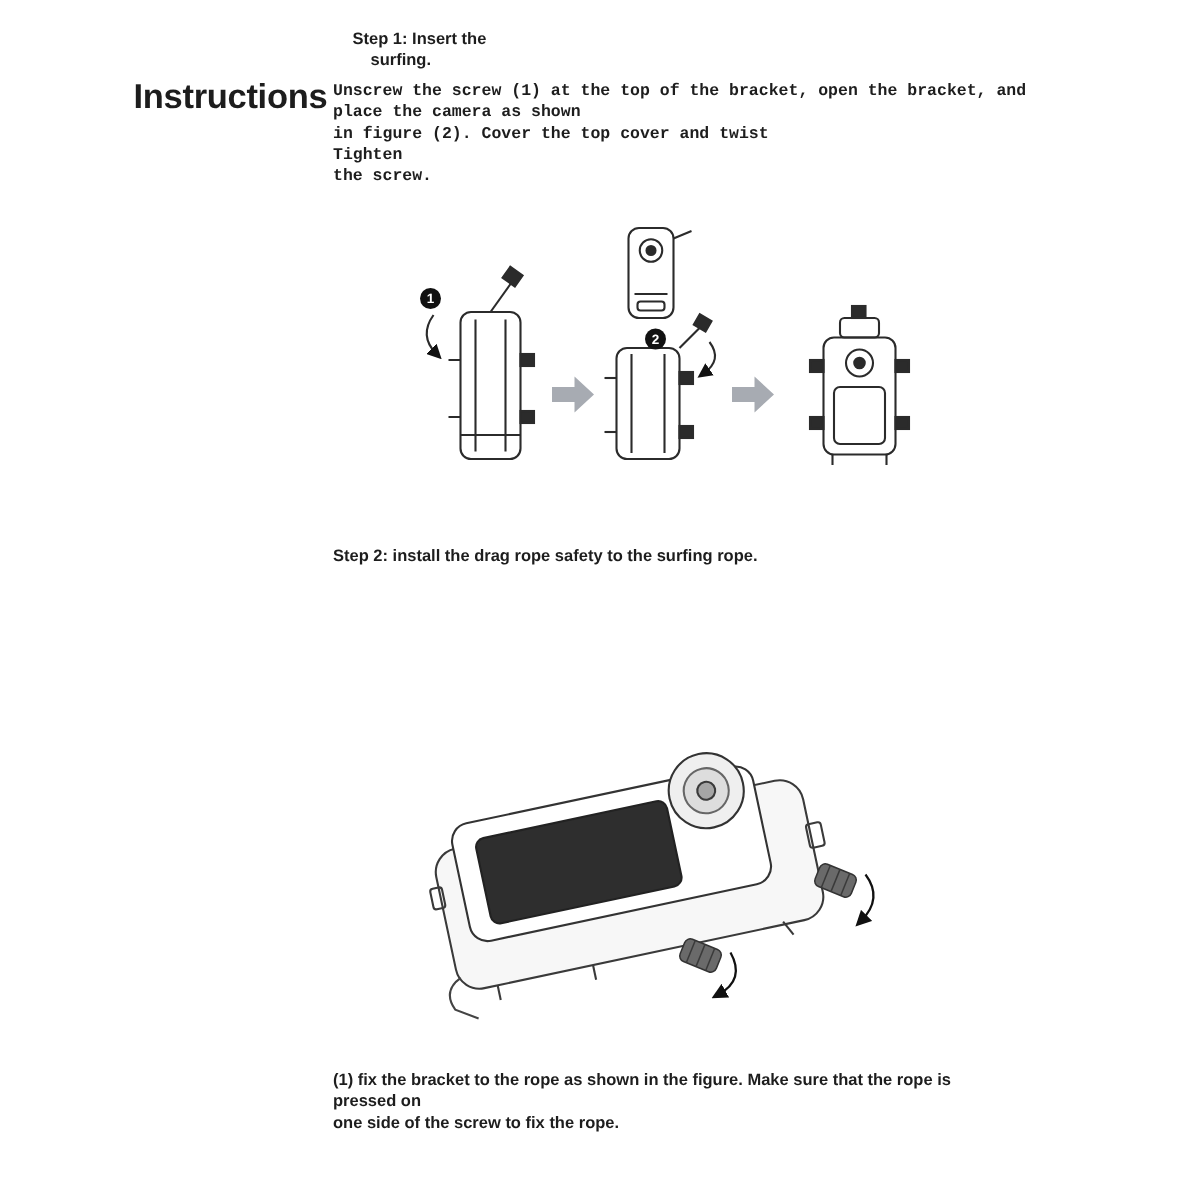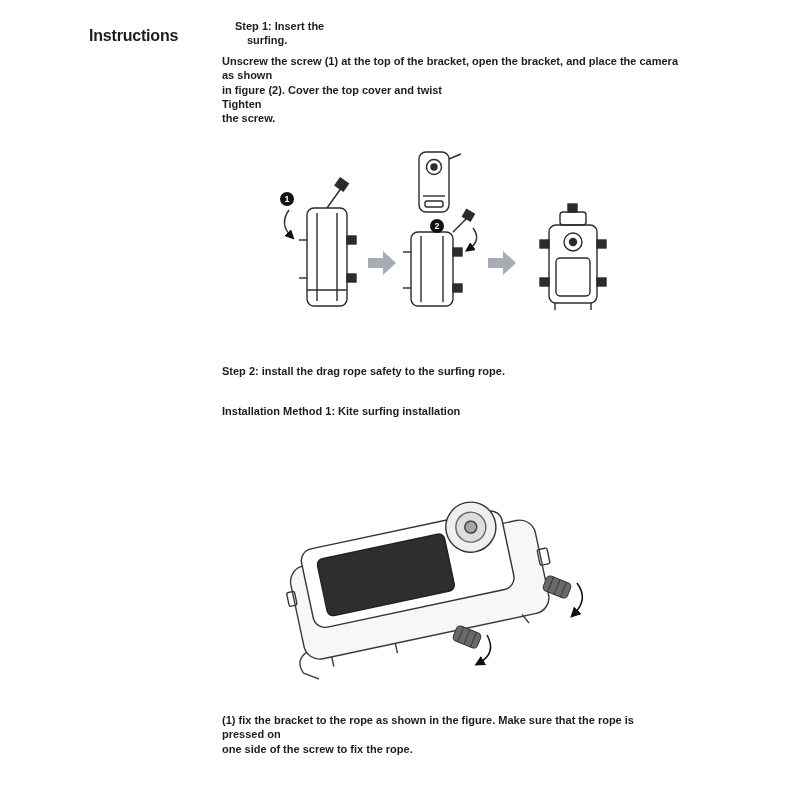--- a/index.html
+++ b/index.html
@@ -1,41 +1,41 @@
 <!DOCTYPE html>
 <html><head>
 <meta charset="utf-8">
 <style>
   * { margin:0; padding:0; box-sizing:border-box; }
   html,body { background:#ffffff; }
   body { font-family:"Liberation Sans", sans-serif; color:#1d1d1d; }
   .page { position:relative; width:800px; height:800px; background:#fff; overflow:hidden; }
   .abs { position:absolute; }
-  .title { font-size:16px; font-weight:800; letter-spacing:-0.2px; }
+  .title { font-size:23px; font-weight:800; letter-spacing:-0.2px;margin-top:24px; }
   .t { font-size:11px; font-weight:700; line-height:1.3; white-space:pre-line; }
   .badge {
     position:absolute; width:14px; height:14px; border-radius:50%;
     background:#111; color:#fff; font-size:9px; font-weight:700;
     display:flex; align-items:center; justify-content:center; line-height:1;
   }
   svg { display:block; }
 </style>
 </head>
 <body>
 
 <div class="page">
 
   <div class="abs title" style="left:89px; top:27px;">Instructions</div>
 
   <div class="abs" style="left:235px; top:19px;">
     <div class="t">Step 1: Insert the</div>
     <div class="t" style="padding-left:12px;">surfing.</div>
   </div>
 
-  <div class="abs t" style="left:222px; top:54px; width:470px;">Unscrew the screw (1) at the top of the bracket, open the bracket, and place the camera as shown
+  <div class="abs t" style="left:222px; top:54px; width:470px;font-family:Liberation Mono, monospace;">Unscrew the screw (1) at the top of the bracket, open the bracket, and place the camera as shown
 in figure (2). Cover the top cover and twist
 Tighten
 the screw.</div>
 
   <svg class="abs" style="left:265px; top:140px;" width="360" height="205" viewBox="0 0 360 205">
     <defs>
       <marker id="ah" markerWidth="7" markerHeight="7" refX="3.5" refY="3.5" orient="auto">
         <path d="M0,0 L7,3.5 L0,7 z" fill="#111"></path>
       </marker>
     </defs>
@@ -95,21 +95,20 @@
       <line x1="326" y1="163" x2="326" y2="170"></line>
     </g>
   </svg>
 
   <div class="badge" style="left:280px; top:192px;">1</div>
   <div class="badge" style="left:430px; top:219px;">2</div>
 
 
   <div class="abs t" style="left:222px; top:364px; width:420px;">Step 2: install the drag rope safety to the surfing rope.</div>
 
-  <div class="abs t" style="left:222px; top:404px; width:420px;">Installation Method 1: Kite surfing installation</div>
 
 
   <svg class="abs" style="left:265px; top:485px;" width="340" height="210" viewBox="0 0 340 210">
     <g transform="rotate(-12 165 105)" stroke="#3a3a3a" fill="none" stroke-width="1.4">
       <rect x="30" y="55" width="250" height="95" rx="16" fill="#f7f7f7"></rect>
       <rect x="45" y="40" width="205" height="80" rx="12" fill="#ffffff" stroke="#333"></rect>
       <rect x="60" y="52" width="130" height="58" rx="6" fill="#2e2e2e" stroke="#222"></rect>
       <circle cx="218" cy="52" r="25" fill="#efefef" stroke="#333"></circle>
       <circle cx="218" cy="52" r="15" fill="#dddddd" stroke="#666"></circle>
       <circle cx="218" cy="52" r="6" fill="#a5a5a5"></circle>

